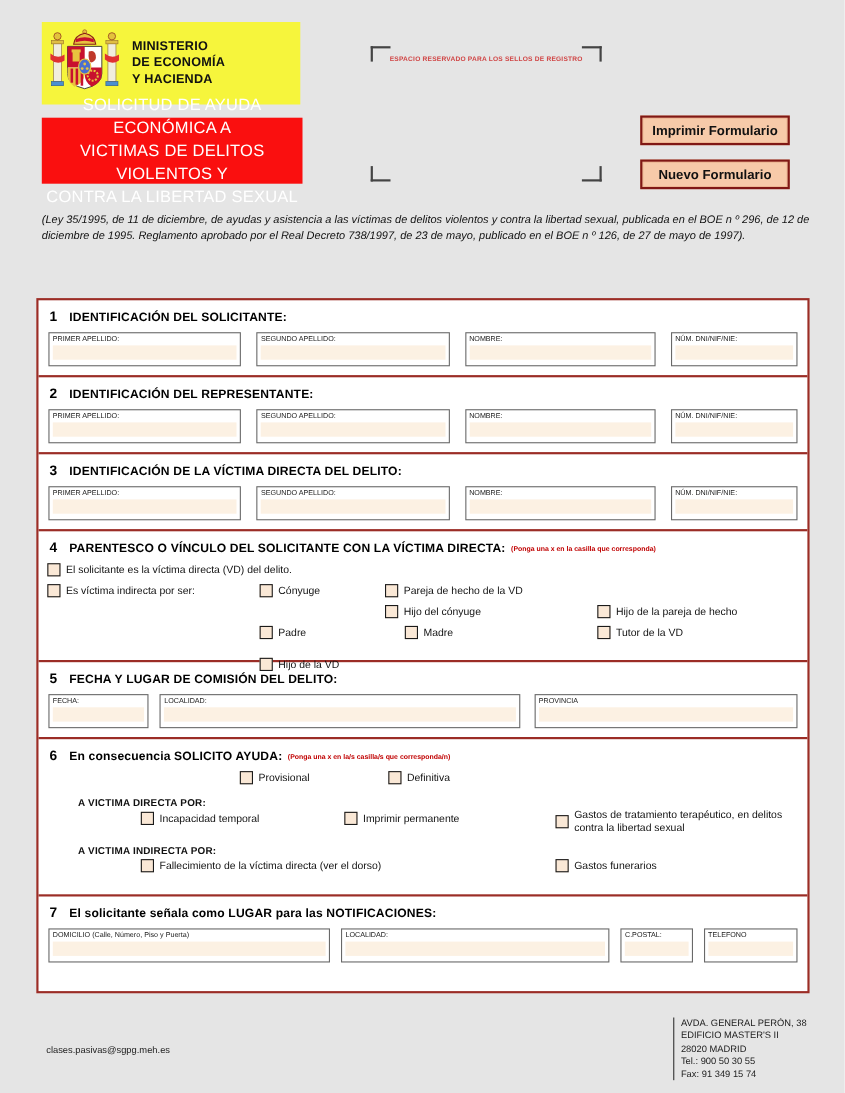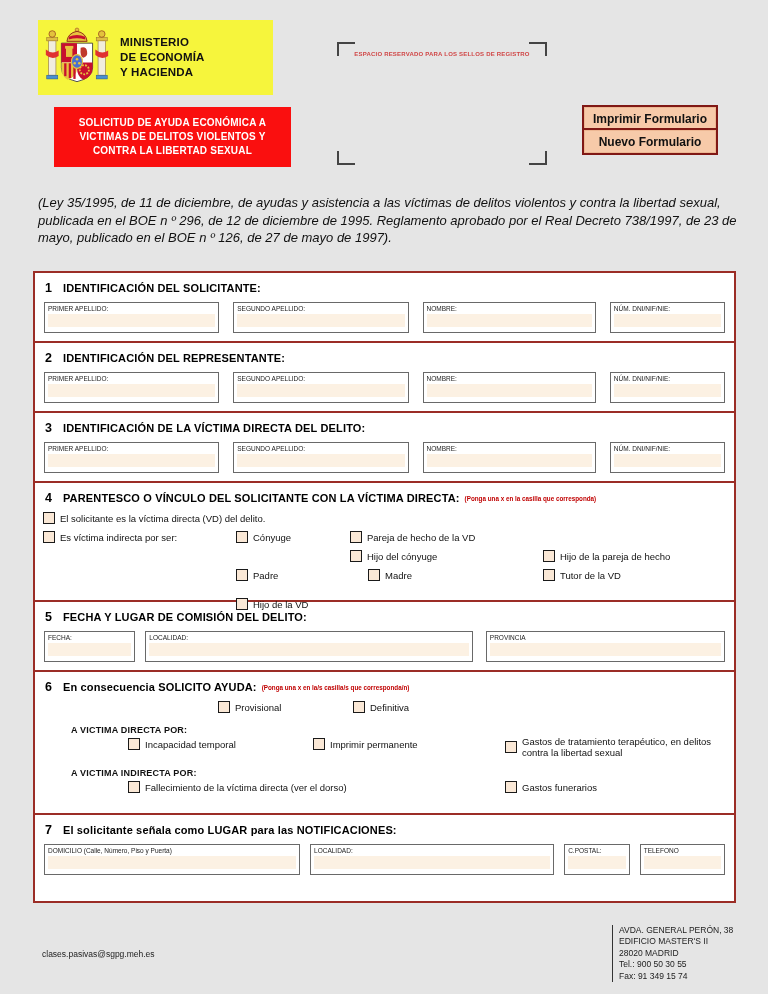--- a/index.html
+++ b/index.html
@@ -4,41 +4,41 @@
 <style>
   * { margin:0; padding:0; box-sizing:border-box; }
   html,body { background:#fff; }
   body { font-family:"Liberation Sans", sans-serif; }
   .page { position:relative; width:768px; height:994px; background:#e5e5e5; overflow:hidden; }
 
   
   .ministry-box { position:absolute; left:38px; top:20px; width:235px; height:75px;
     background:#F6F53C; display:flex; align-items:center; padding:4px 6px; }
   .ministry-name { font-weight:bold; font-size:11.5px; line-height:1.3; color:#111; margin-left:10px; letter-spacing:.2px; }
-  .title-banner { position:absolute; left:54px; top:107px; width:237px; height:60px; background:#FA0F0F;
-    color:#fff; font-weight:bold; font-size:10px; line-height:1.4; text-align:center;
+  .title-banner { position:absolute; left:38px; top:107px; width:237px; height:60px; background:#FA0F0F;
+    color:#fff; font-weight:normal; font-size:15px; line-height:1.4; text-align:center;
     display:flex; flex-direction:column; justify-content:center; letter-spacing:.2px; }
 
   .stamp-area { position:absolute; left:337px; top:42px; width:210px; height:123px; }
   .corner { position:absolute; width:18px; height:14px; border:0 solid #444; }
   .c-tl { left:0; top:0; border-left-width:2px; border-top-width:2px; }
   .c-tr { right:0; top:0; border-right-width:2px; border-top-width:2px; }
   .c-bl { left:0; bottom:0; border-left-width:2px; border-bottom-width:2px; }
   .c-br { right:0; bottom:0; border-right-width:2px; border-bottom-width:2px; }
   .stamp-label { position:absolute; left:0; top:9px; width:100%; text-align:center;
     color:#D04545; font-size:6px; font-weight:bold; letter-spacing:.2px; }
 
   .form-btn { position:absolute; left:582px; width:136px; height:27px; background:#F7CAA9;
     border:2px solid #801815; box-shadow:inset 0 0 0 1px #EDB793;
     font-family:"Liberation Sans", sans-serif; font-weight:bold; font-size:12px; color:#111;
     display:flex; align-items:center; justify-content:center; cursor:pointer; }
-  .btn-print { top:105px; } .btn-new { top:128px; }
+  .btn-print { top:105px; } .btn-new { top:145px; }
 
   .legal-note { position:absolute; left:38px; top:194px; width:702px; font-style:italic;
-    font-size:13px; line-height:1.35; color:#111; }
+    font-size:10px; line-height:1.35; color:#111; }
 
   
   .form-box { position:absolute; left:33px; top:271px; width:703px; border:2px solid #9B2D26; background:#fff; }
   .section { padding:4px 8px 8px 8px; border-bottom:2px solid #9B2D26; }
   .section:last-child { border-bottom:none; }
   .sec-head { display:flex; align-items:baseline; margin:4px 0 7px 2px; }
   .sec-num { font-weight:bold; font-size:12.5px; margin-right:11px; }
   .sec-title { font-weight:bold; font-size:11px; letter-spacing:.15px; }
   .sec-note { color:#C00000; font-weight:bold; font-size:6.3px; margin-left:5px; position:relative; top:-1px; }
 

